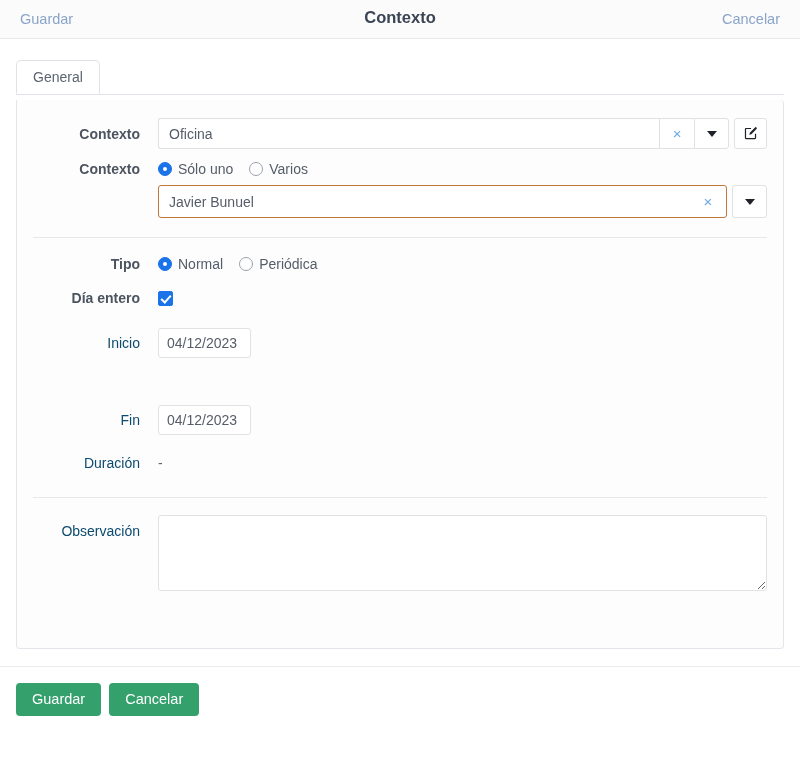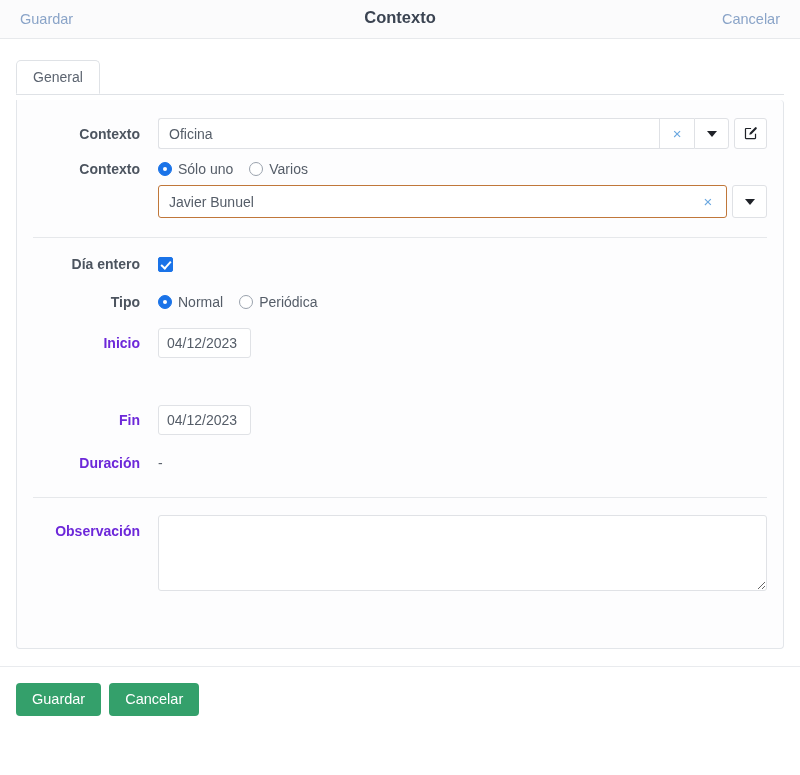--- a/index.html
+++ b/index.html
@@ -82,21 +82,21 @@
   }
   .label {
     width: 125px;
     min-width: 125px;
     text-align: right;
     padding-right: 18px;
     font-size: 14px;
     font-weight: bold;
     color: #4c545f;
   }
-  .label.light { font-weight: bold; color: #6d28d9; }
+  .label.light { font-weight: normal; color: #0c4a6e; }
   .field { flex: 1; display: flex; align-items: flex-end; }
 
   
   .input-group {
     display: flex;
     align-items: stretch;
     width: 100%;
   }
   .txt {
     flex: 1;
@@ -366,43 +366,43 @@
         </div>
         <div class="hl-caret">
           <span class="caret"></span>
         </div>
       </div>
     </div>
   </div>
 
   <hr class="sep">
 
-  <div class="row" style="margin-bottom:22px;">
-    <div class="label">Día entero</div>
-    <div class="field">
-      <span class="chk"></span>
-    </div>
-  </div>
-
   <div class="row" style="margin-bottom:18px;">
     <div class="label">Tipo</div>
     <div class="field">
       <div class="opts">
         <div class="opt">
           <span class="radio on"></span>
           <span class="opt-label">Normal</span>
         </div>
         <div class="opt">
           <span class="radio"></span>
           <span class="opt-label">Periódica</span>
         </div>
       </div>
     </div>
   </div>
 
+  <div class="row" style="margin-bottom:22px;">
+    <div class="label">Día entero</div>
+    <div class="field">
+      <span class="chk"></span>
+    </div>
+  </div>
+
   <div class="row" style="margin-bottom:18px;">
     <div class="label light">Inicio</div>
     <div class="field">
       <input class="date" type="text" value="04/12/2023" style="">
     </div>
   </div>
 
   <div class="row" style="margin-bottom:20px;margin-top:47px;">
     <div class="label light">Fin</div>
     <div class="field">

